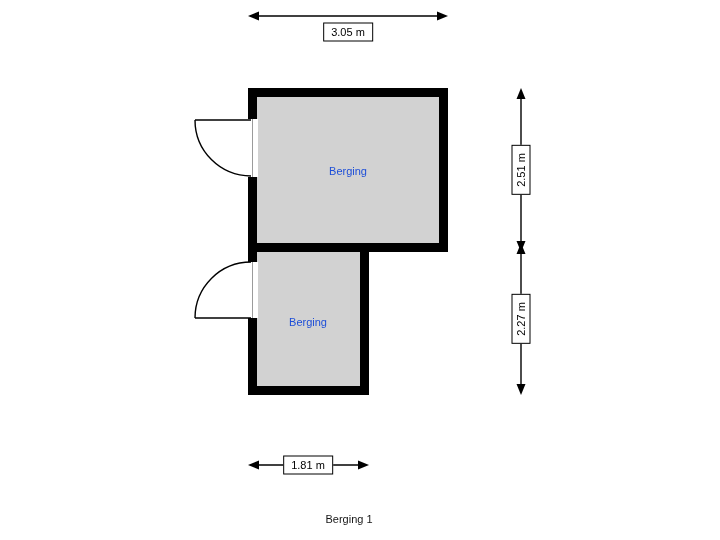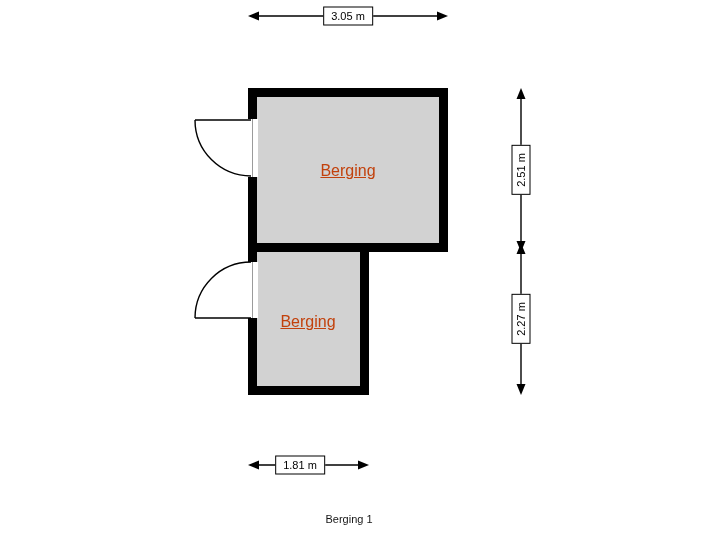--- a/index.html
+++ b/index.html
@@ -30,43 +30,43 @@
 
   
   .door{position:absolute;z-index:3;}
   .door-upper{left:186px;top:110px;}
   .door-lower{left:186px;top:252px;}
 
   
   .room-label{
     position:absolute;z-index:4;
     transform:translate(-50%,-50%);
-    font-size:16px;color:#c2410c;white-space:nowrap;text-decoration:underline;
+    font-size:11px;color:#1d4ed8;white-space:nowrap;
   }
   .label-upper{left:348px;top:171px;}
   .label-lower{left:308px;top:322px;}
 
   
   .dim{position:absolute;z-index:1;}
   .dim-top{left:248px;top:8px;}
   .dim-bottom{left:248px;top:457px;}
   .dim-right-upper{left:513px;top:88px;}
   .dim-right-lower{left:513px;top:243px;}
 
   
   .dim-label{
     position:absolute;z-index:5;
     background:#ffffff;border:1px solid #000;
     font-size:11px;line-height:1;color:#000;
     padding:3px 7px;white-space:nowrap;
     transform:translate(-50%,-50%);
   }
   .dim-label.vertical{transform:translate(-50%,-50%) rotate(-90deg);}
-  .dl-top{left:348px;top:16px;}
-  .dl-bottom{left:300px;top:465px;}
+  .dl-top{left:348px;top:32px;}
+  .dl-bottom{left:308px;top:465px;}
   .dl-right-upper{left:521px;top:170px;}
   .dl-right-lower{left:521px;top:319px;}
 
   
   .plan-title{
     position:absolute;left:349px;top:519px;z-index:4;
     transform:translate(-50%,-50%);
     font-size:11px;color:#151515;white-space:nowrap;
   }
 </style>

